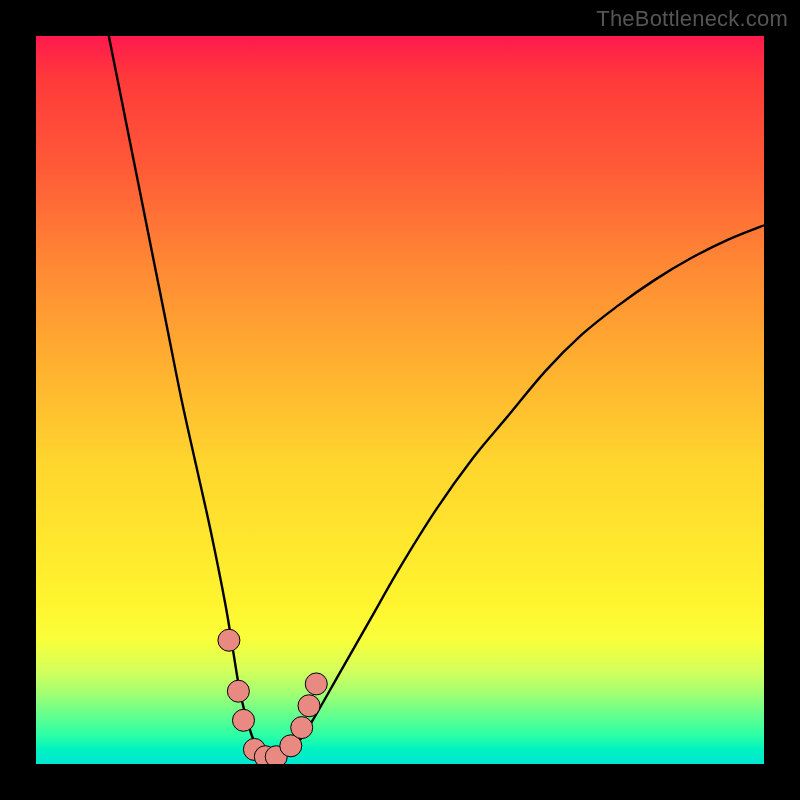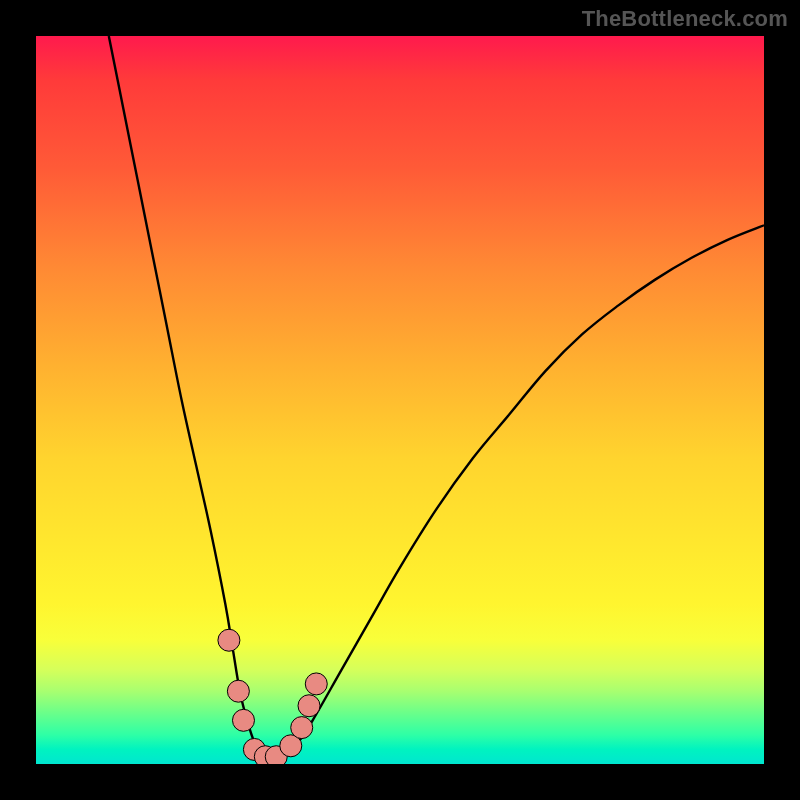--- a/index.html
+++ b/index.html
@@ -41,21 +41,21 @@
       #00f3c0 98%,
       #00e6d0 100%
     );
   }
   .watermark {
     position: absolute;
     top: 6px;
     right: 12px;
     color: #555;
     font-size: 22px;
-    font-weight: 700;
+    font-weight: 400;
     letter-spacing: 0.2px;
     z-index: 5;
   }
   svg.curve {
     position: absolute;
     left: 0;
     top: 0;
     width: 728px;
     height: 728px;
     z-index: 2;

